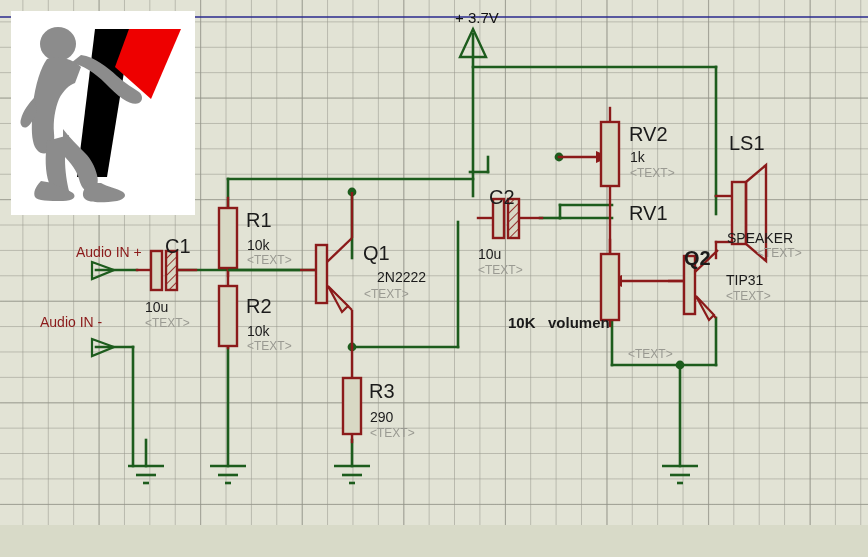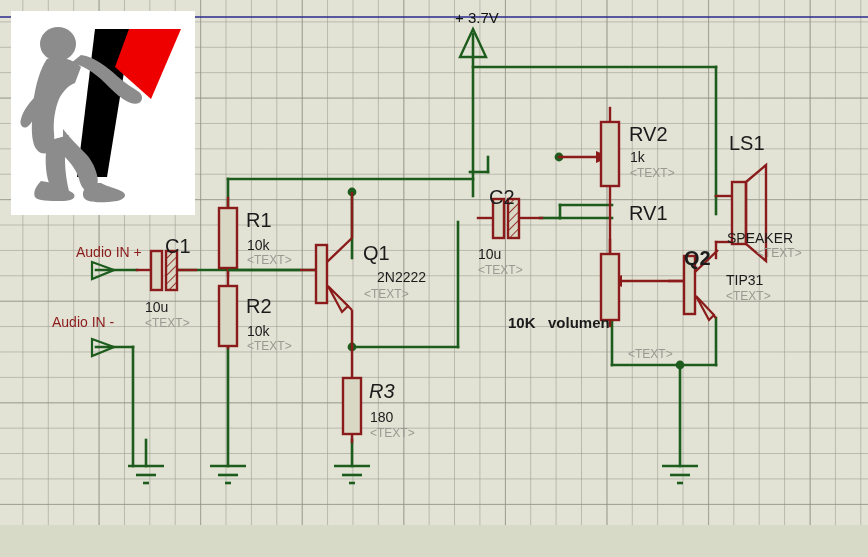--- a/index.html
+++ b/index.html
@@ -251,36 +251,36 @@
                  C62,190 66,186 62,182 C56,178 48,176 42,172 Z"></path>
         <path d="M78,172 C72,178 70,184 74,188 C78,192 92,192 106,190
                  C114,188 116,184 112,181 C106,177 96,176 90,172 Z"></path>
       </g>
     </svg>
   </div>
 
   <div class="lbl lbl-supply" style="left:455px; top:10px;">+ 3.7V</div>
 
   <div class="lbl lbl-term" style="left:40px; top:245px;margin-left:36px;">Audio IN +</div>
-  <div class="lbl lbl-term" style="left:40px; top:315px;margin-left:12px;">Audio IN -</div>
+  <div class="lbl lbl-term" style="left:40px; top:315px;">Audio IN -</div>
 
   <div class="lbl lbl-ref" style="left:144px; top:236px;margin-left:21px;">C1</div>
   <div class="lbl lbl-val" style="left:145px; top:300px;">10u</div>
   <div class="lbl lbl-text" style="left:145px; top:317px;">&lt;TEXT&gt;</div>
 
   <div class="lbl lbl-ref" style="left:246px; top:210px;">R1</div>
   <div class="lbl lbl-val" style="left:247px; top:238px;">10k</div>
   <div class="lbl lbl-text" style="left:247px; top:254px;">&lt;TEXT&gt;</div>
 
   <div class="lbl lbl-ref" style="left:246px; top:296px;">R2</div>
   <div class="lbl lbl-val" style="left:247px; top:324px;">10k</div>
   <div class="lbl lbl-text" style="left:247px; top:340px;">&lt;TEXT&gt;</div>
 
-  <div class="lbl lbl-ref" style="left:369px; top:381px;font-style:italic;">R3</div>
-  <div class="lbl lbl-val" style="left:370px; top:410px;">180</div>
+  <div class="lbl lbl-ref" style="left:369px; top:381px;">R3</div>
+  <div class="lbl lbl-val" style="left:370px; top:410px;">290</div>
   <div class="lbl lbl-text" style="left:370px; top:427px;">&lt;TEXT&gt;</div>
 
   <div class="lbl lbl-ref" style="left:363px; top:243px;">Q1</div>
   <div class="lbl lbl-val" style="left:364px; top:270px;margin-left:13px;">2N2222</div>
   <div class="lbl lbl-text" style="left:364px; top:288px;">&lt;TEXT&gt;</div>
 
   <div class="lbl lbl-ref" style="left:489px; top:187px;">C2</div>
   <div class="lbl lbl-val" style="left:478px; top:247px;">10u</div>
   <div class="lbl lbl-text" style="left:478px; top:264px;">&lt;TEXT&gt;</div>
 

